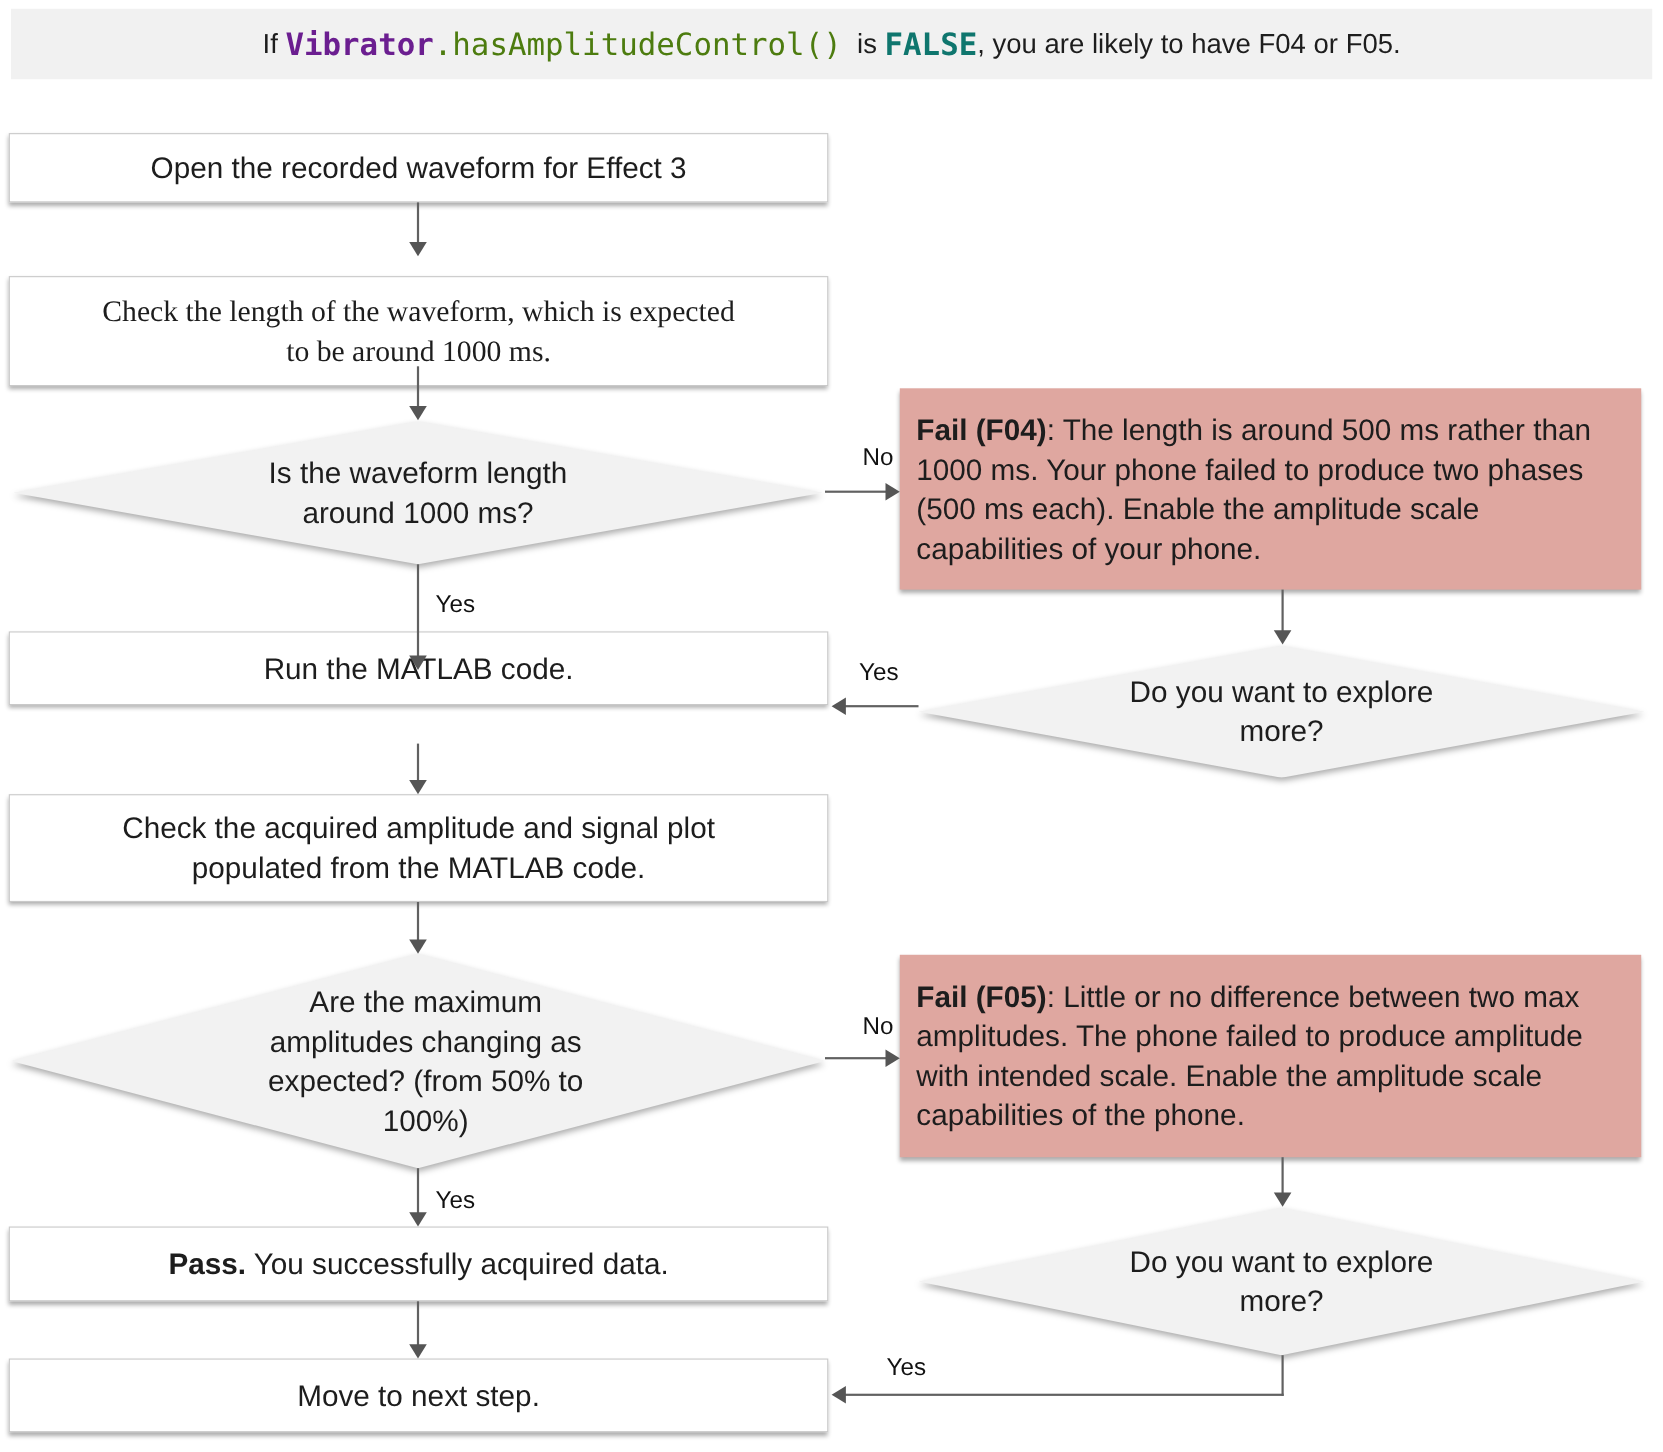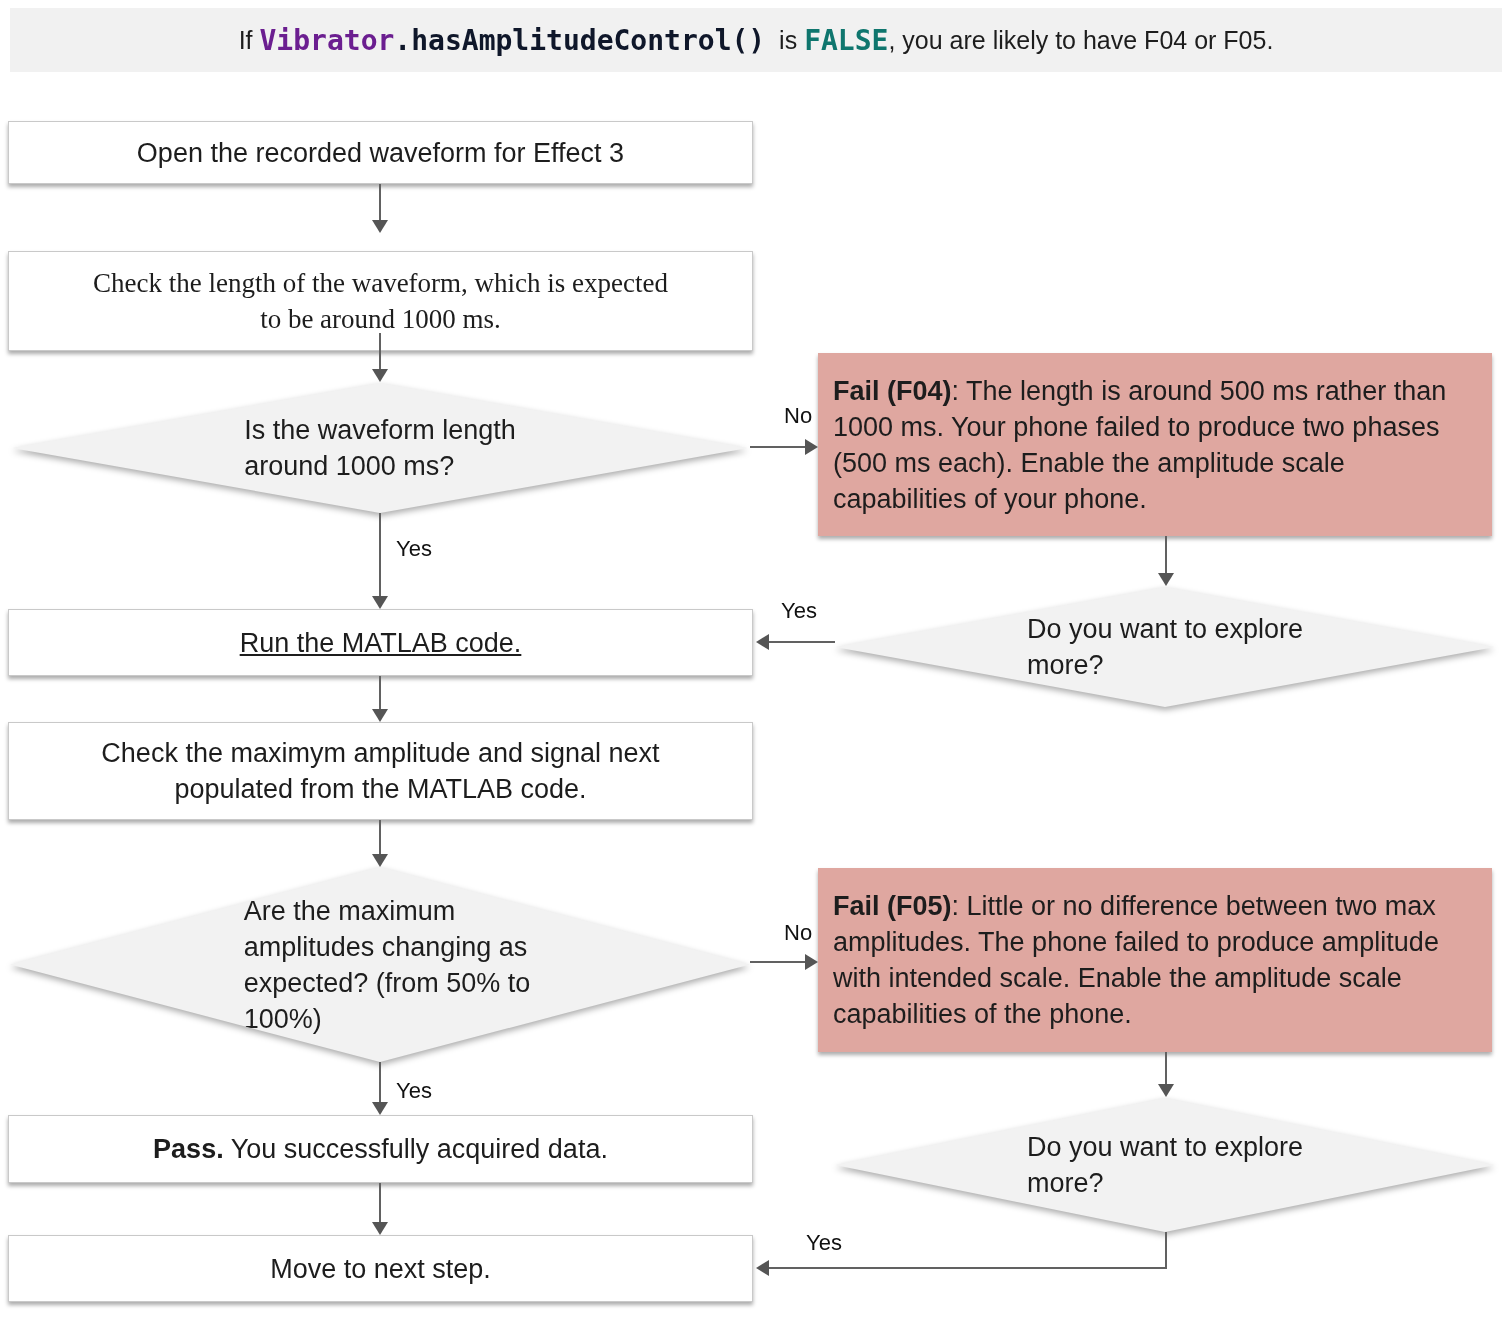--- a/index.html
+++ b/index.html
@@ -8,21 +8,21 @@
     font-family:"Liberation Sans",sans-serif;color:#1d1d1d;overflow:hidden;
   }
   
   .banner{
     position:absolute;left:10px;top:8px;width:1492px;height:64px;
     background:#f1f1f1;display:flex;align-items:center;justify-content:center;
     font-size:25px;white-space:pre;
   }
   .code{font-family:"DejaVu Sans Mono","Liberation Mono",monospace;font-size:28px;text-align:center;}
   .code-object{color:#6b1e90;font-weight:bold;}
-  .code-method{color:#0f172a;font-weight:bold;}
+  .code-method{color:#4d7c0f;}
   .code-value{color:#0f766e;font-weight:bold;}
   
   .pbox{
     position:absolute;left:8px;width:745px;box-sizing:border-box;
     background:#ffffff;border:1.5px solid #c9c9c9;
     box-shadow:0 3px 4px rgba(0,0,0,0.33);
     display:flex;align-items:center;justify-content:center;text-align:center;
     font-size:27px;line-height:36px;white-space:pre-line;
   }
   
@@ -31,21 +31,21 @@
     background:#dfa7a0;box-shadow:0 3px 4px rgba(0,0,0,0.33);
     display:flex;align-items:center;
     font-size:27px;line-height:36px;text-align:left;padding:12px 15px;
   }
   .fbox b{font-weight:bold;}
   
   .dwrap{position:absolute;filter:drop-shadow(0 3px 3px rgba(0,0,0,0.33));}
   .diamond{
     width:100%;height:100%;background:#f2f2f2;
     clip-path:polygon(50% 0,100% 50%,50% 100%,0 50%);
-    display:flex;align-items:center;justify-content:center;text-align:left;
+    display:flex;align-items:center;justify-content:center;text-align:center;
     font-size:27px;line-height:36px;white-space:pre-line;
   }
   
   .vline{position:absolute;width:2px;background:#616161;}
   .hline{position:absolute;height:2px;background:#616161;}
   .head-down{position:absolute;width:0;height:0;
     border-left:8px solid transparent;border-right:8px solid transparent;
     border-top:13px solid #555555;}
   .head-right{position:absolute;width:0;height:0;
     border-top:8px solid transparent;border-bottom:8px solid transparent;
@@ -66,26 +66,26 @@
 
   <div class="pbox" style="top:121px;height:63px;">
     <span>Open the recorded waveform for Effect 3</span>
   </div>
 
   <div class="pbox" style="top:251px;height:100px;font-family:Liberation Serif, serif;">
     <span>Check the length of the waveform, which is expected
 to be around 1000 ms.</span>
   </div>
 
-  <div class="pbox" style="top:609px;height:67px;text-decoration:underline;">
+  <div class="pbox" style="top:574px;height:67px;">
     <span>Run the MATLAB code.</span>
   </div>
 
   <div class="pbox" style="top:722px;height:98px;">
-    <span>Check the maximym amplitude and signal next
+    <span>Check the acquired amplitude and signal plot
 populated from the MATLAB code.</span>
   </div>
 
   <div class="pbox" style="top:1235px;height:67px;">
     <span>Move to next step.</span>
   </div>
 
   <div class="pbox" style="top:1115px;height:68px;">
     <span><b>Pass.</b><span> You successfully acquired data.</span></span>
   </div>

